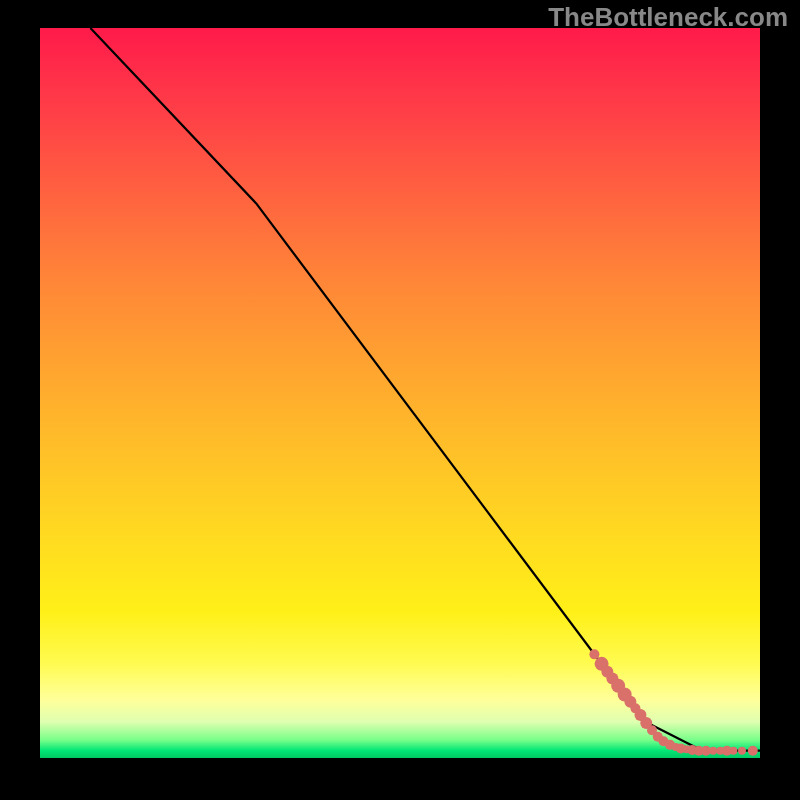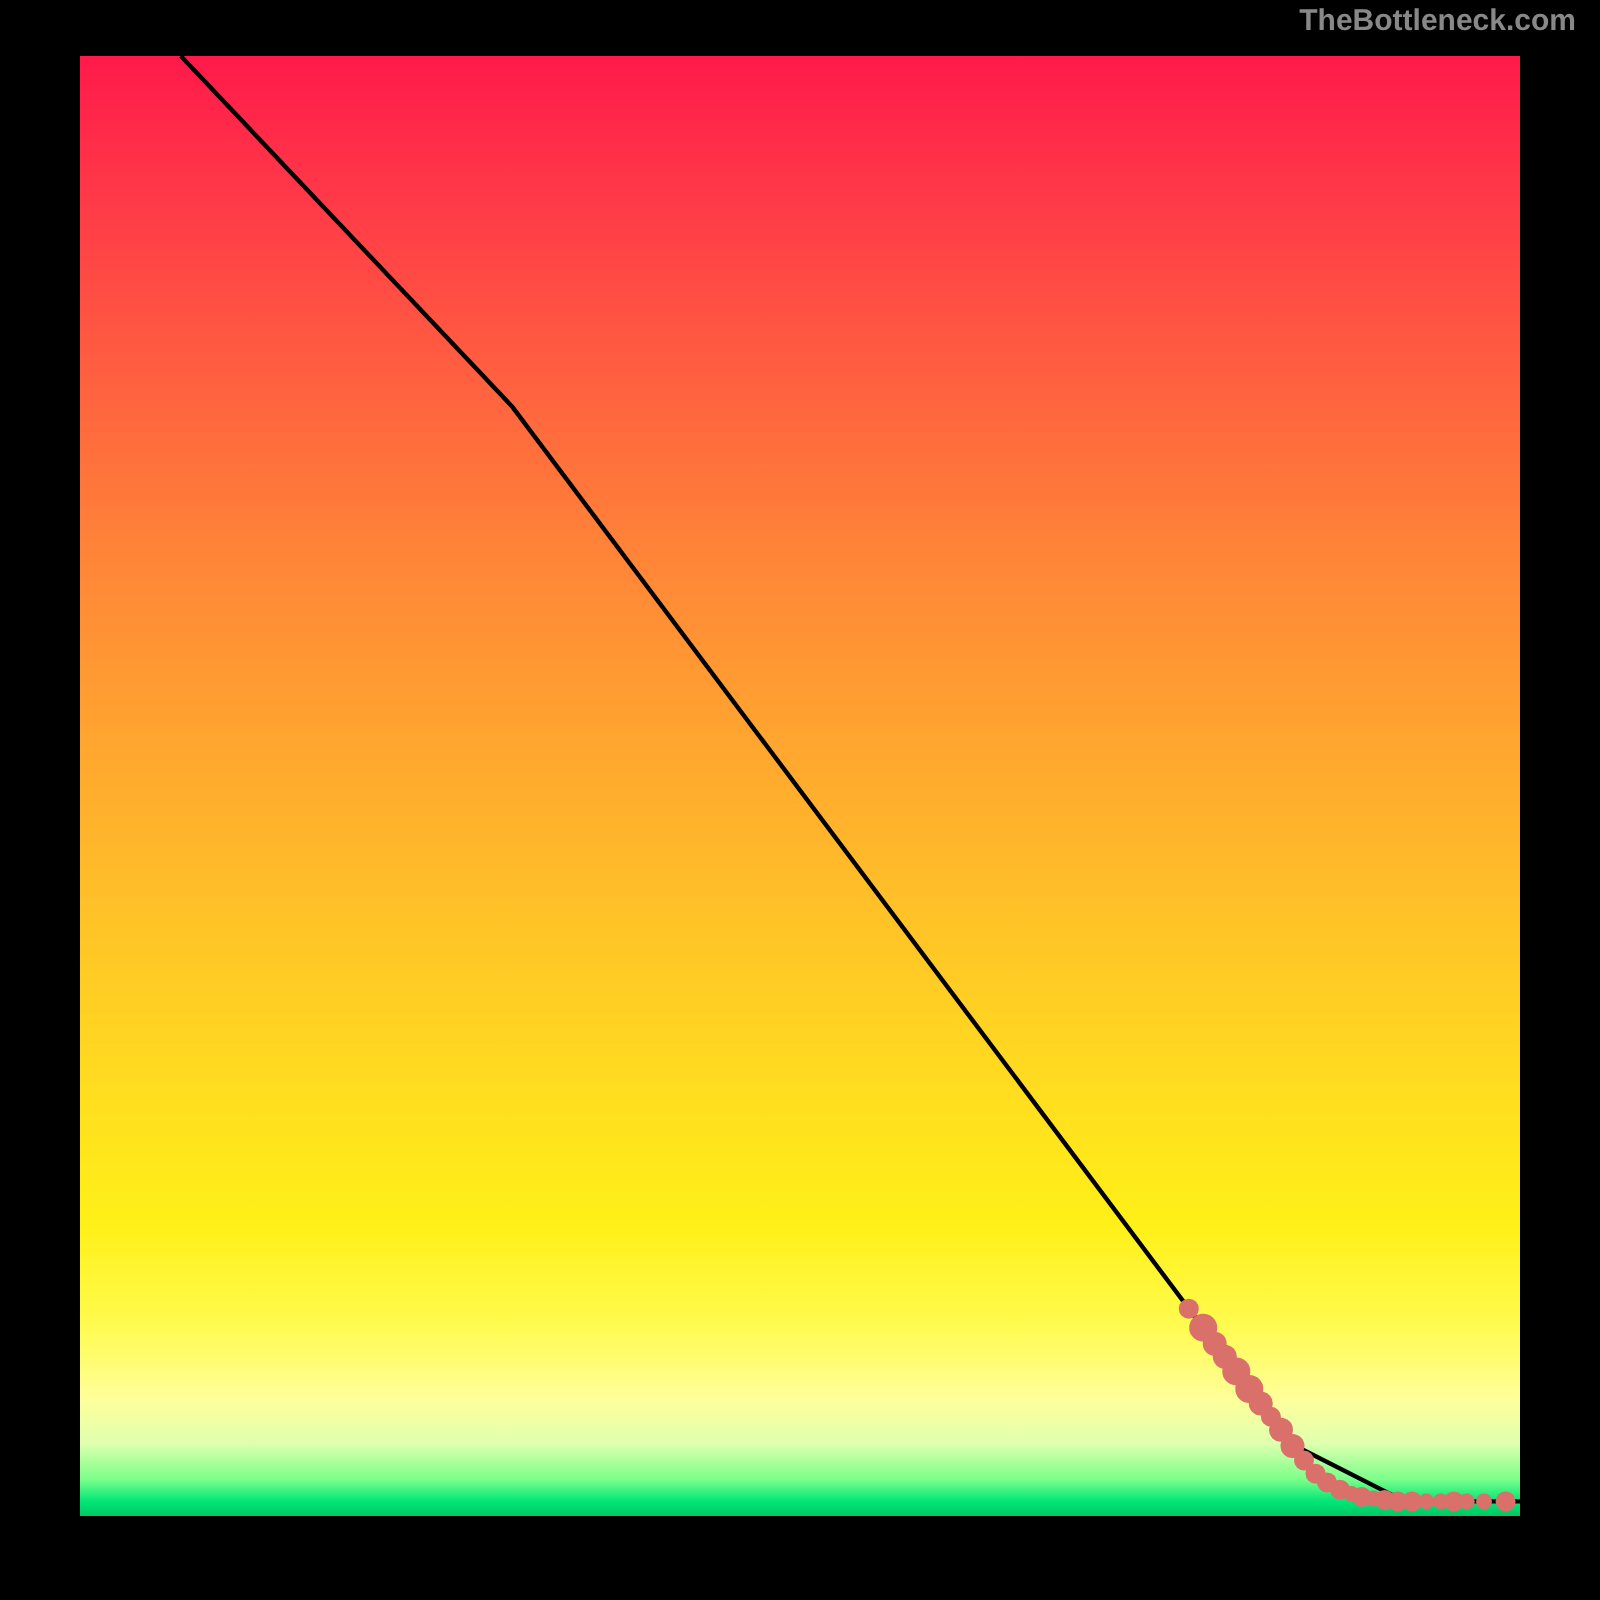--- a/index.html
+++ b/index.html
@@ -8,21 +8,21 @@
     width: 800px;
     height: 800px;
     background: #000;
     position: relative;
     font-family: Arial, Helvetica, sans-serif;
   }
   .watermark {
     position: absolute;
     top: 2px;
     right: 12px;
-    font-size: 15px;
+    font-size: 26px;
     font-weight: bold;
     color: #888;
     letter-spacing: 0px;
   }
   .plot-area {
     position: absolute;
     left: 40px;
     top: 28px;
     width: 720px;
     height: 730px;

